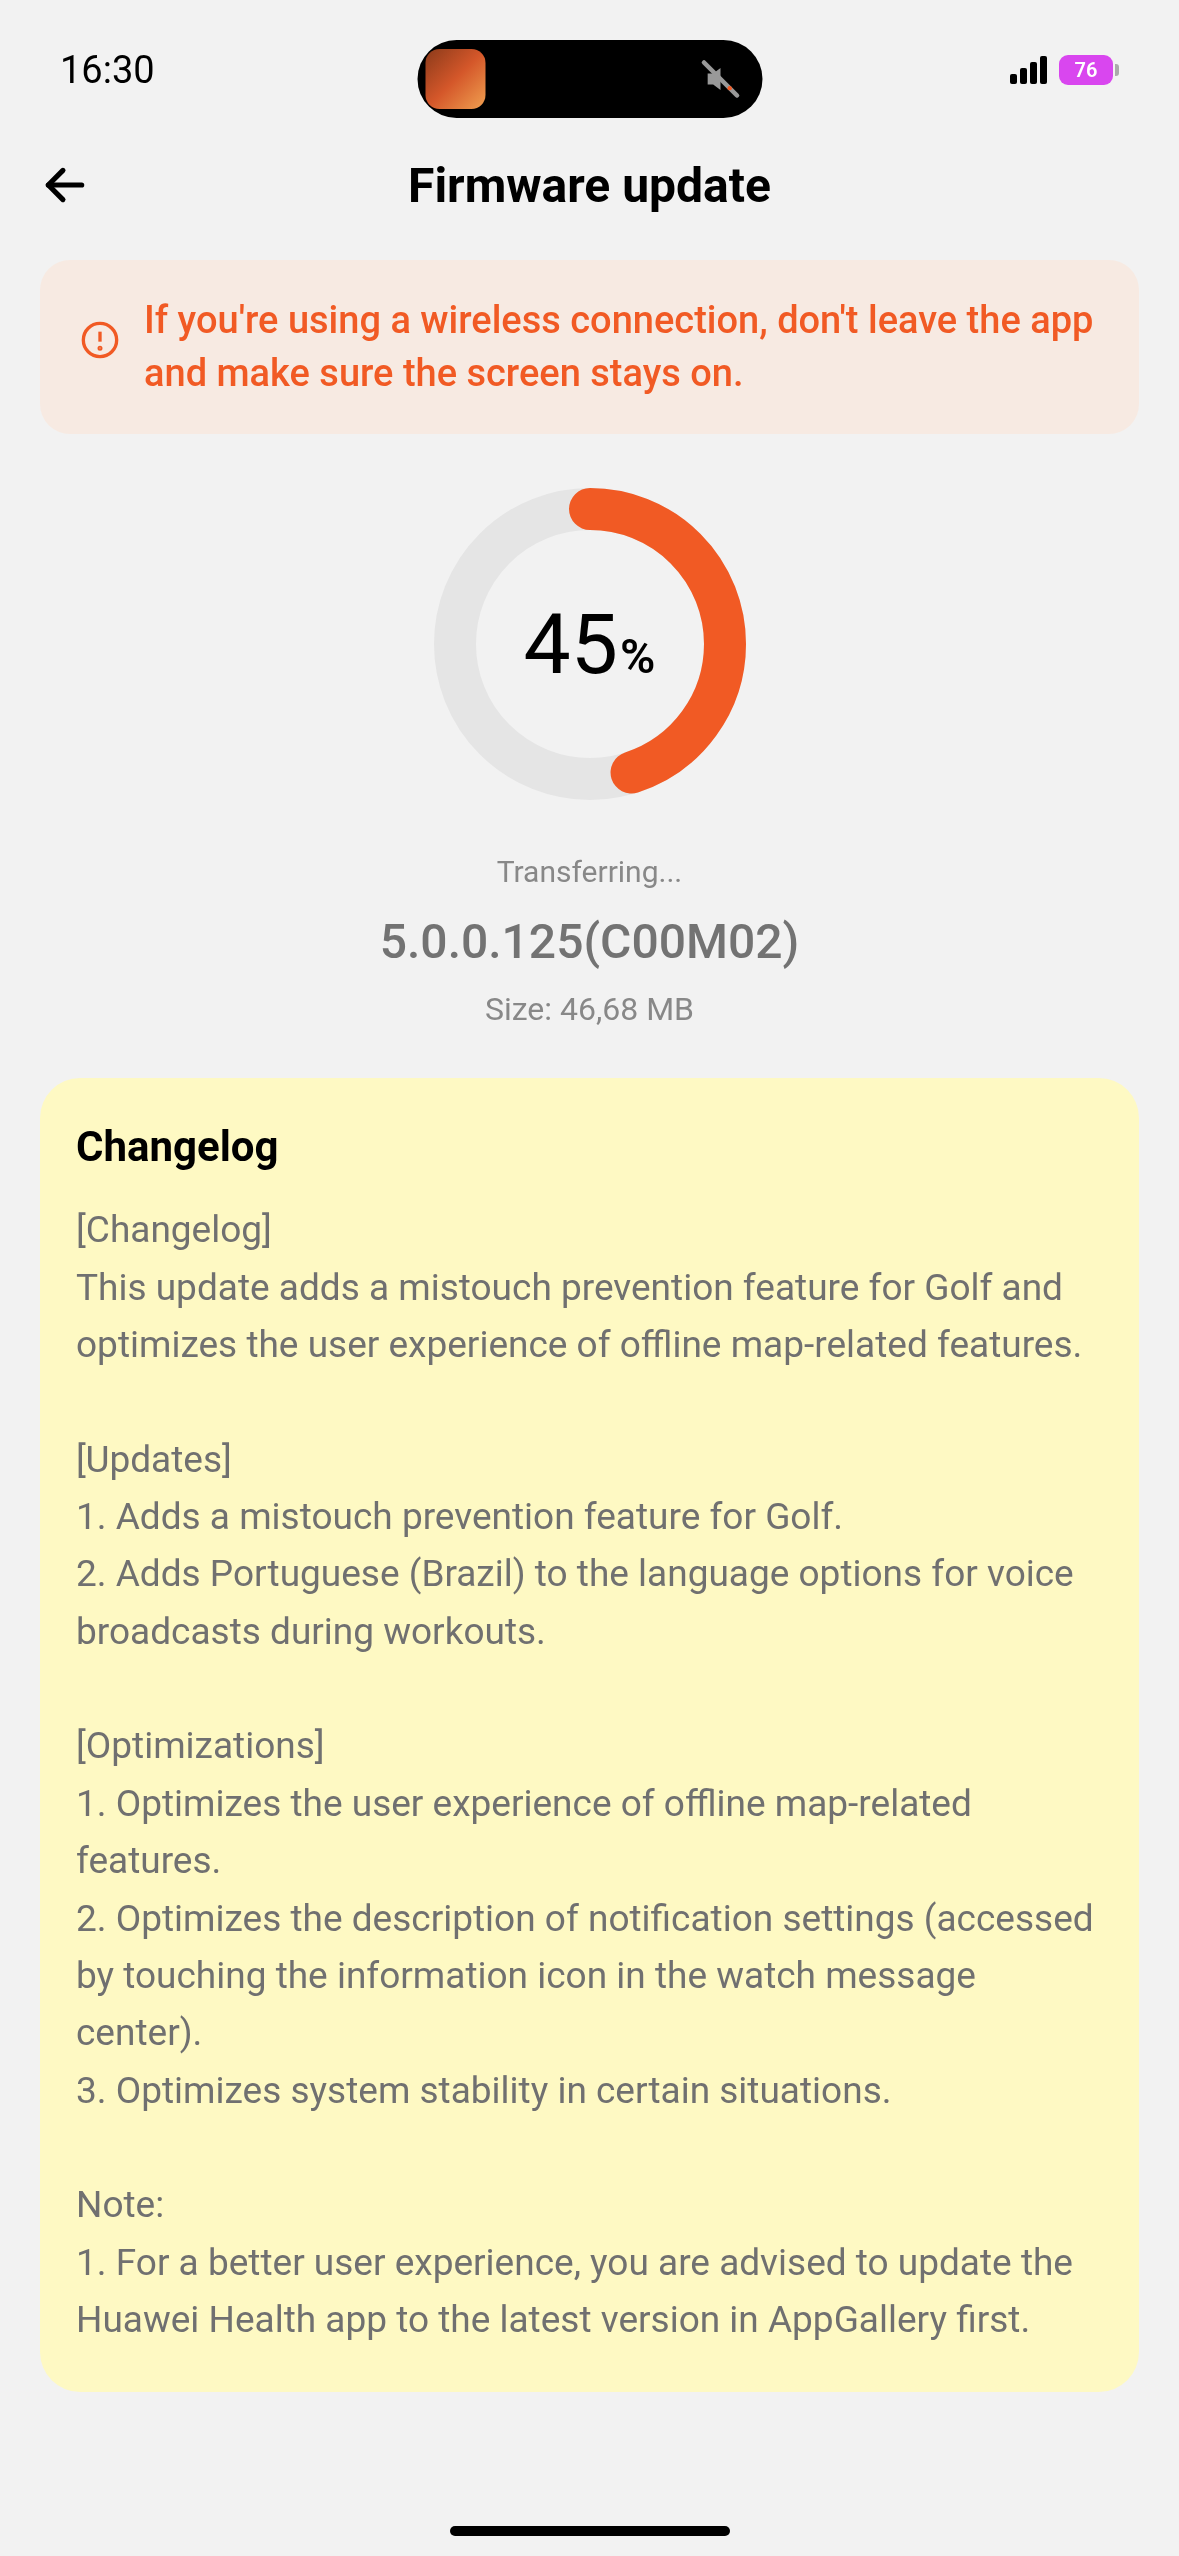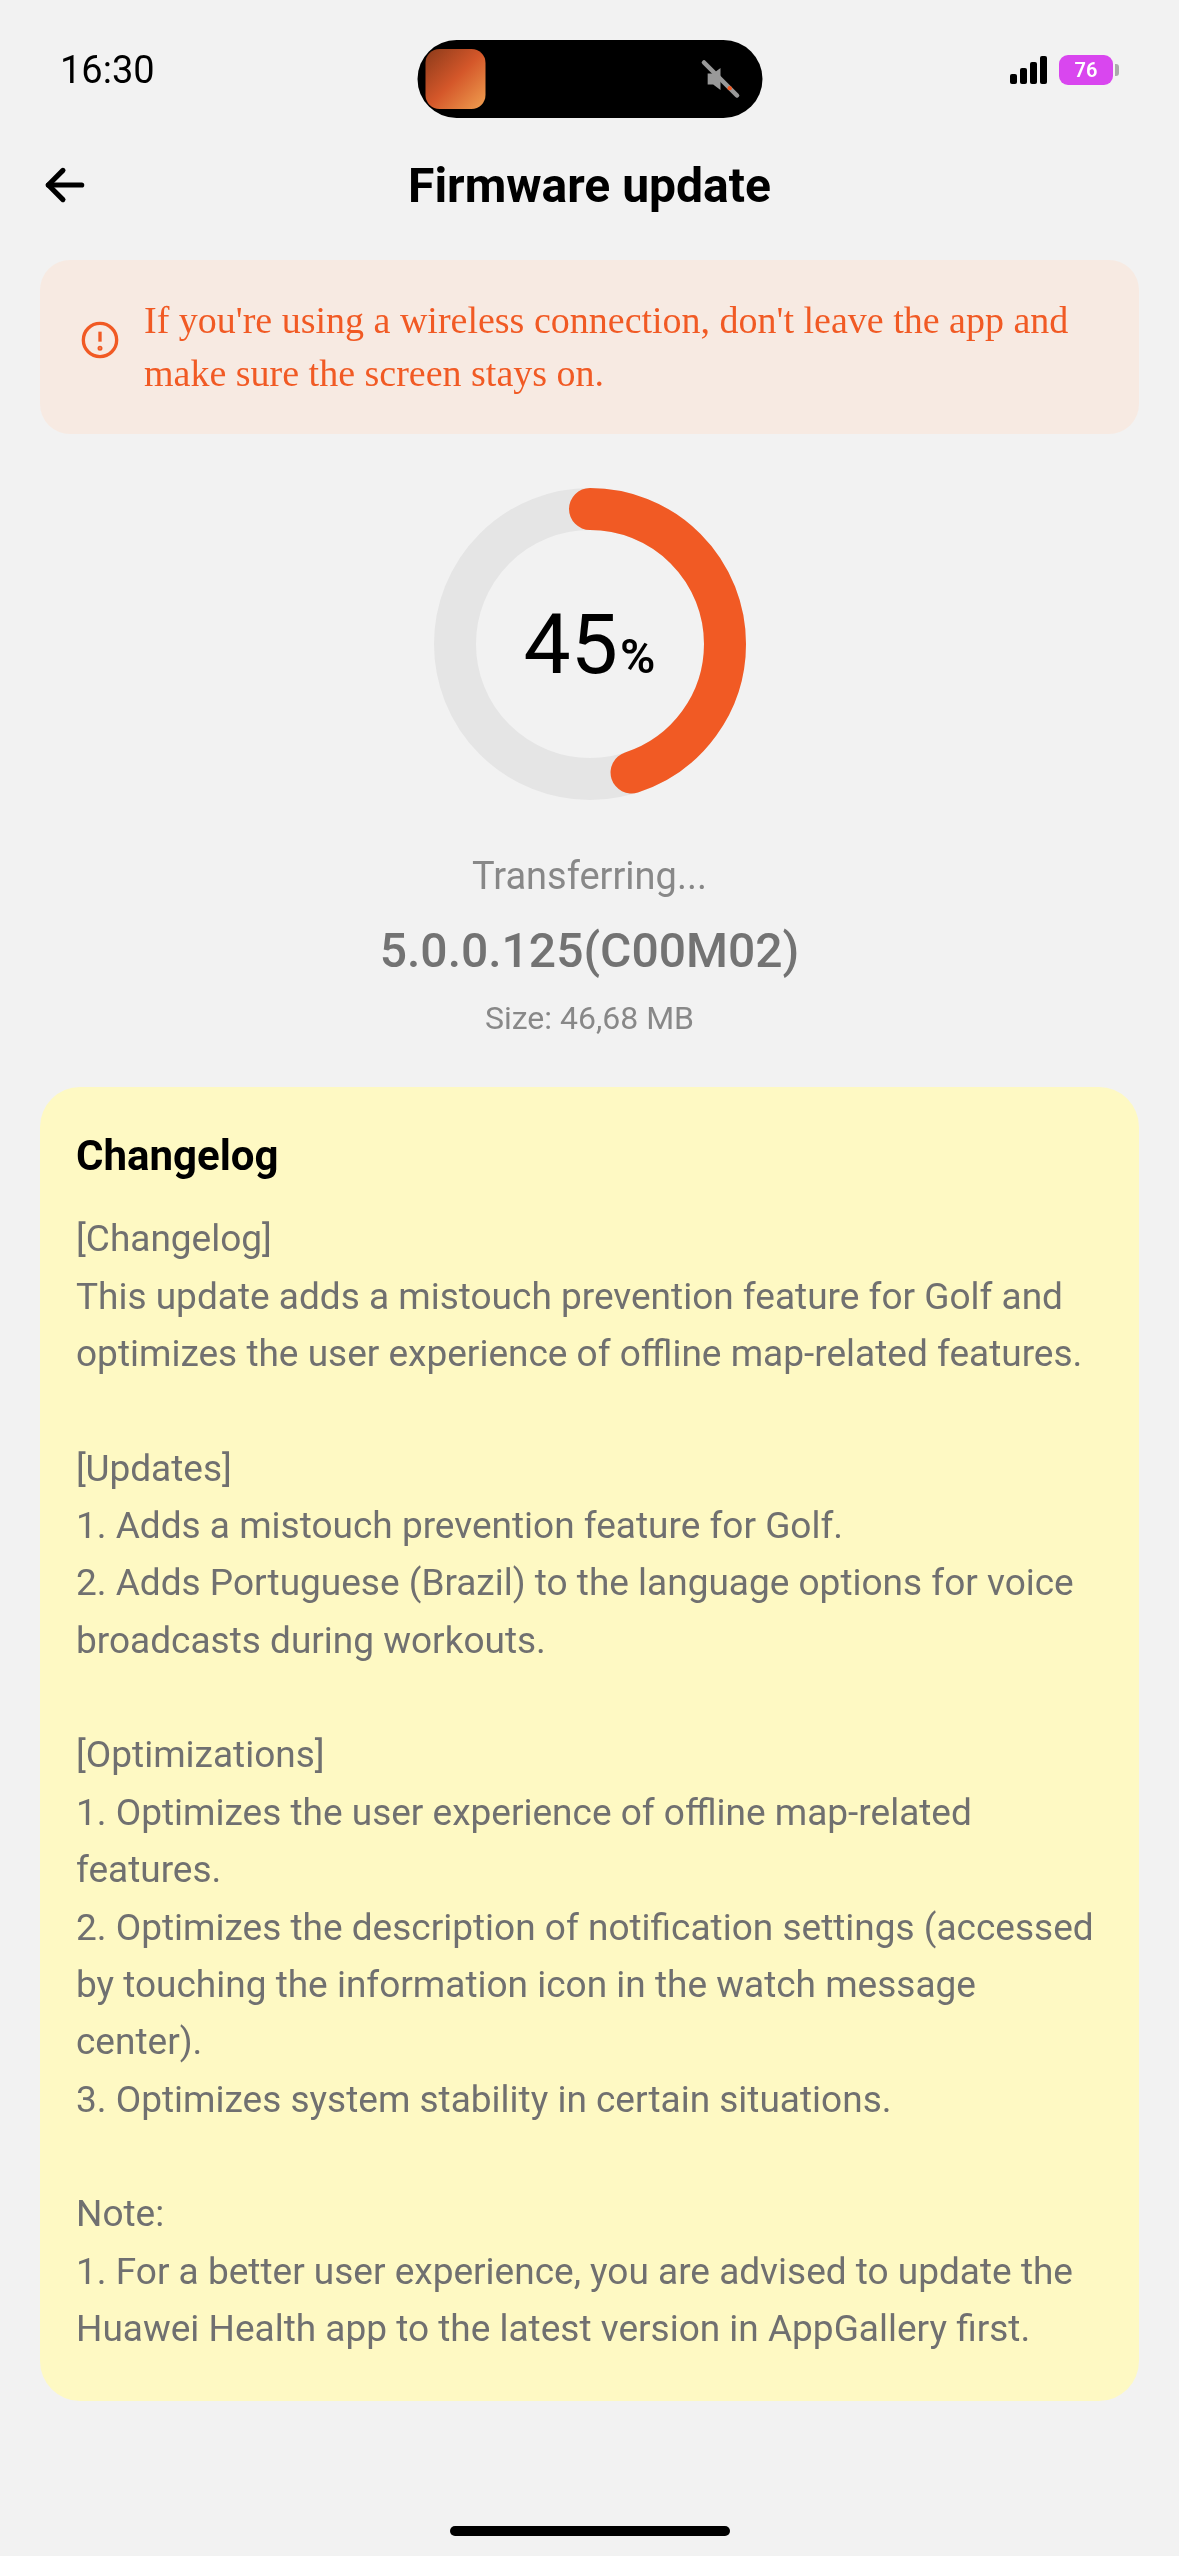--- a/index.html
+++ b/index.html
@@ -122,21 +122,20 @@
     
     
     .warning-banner {
       margin: 20px 40px 30px 40px;
       background: #f7eae2;
       border-radius: 30px;
       padding: 34px 40px;
       display: flex;
       gap: 24px;
       align-items: flex-start;
-      font-family: Liberation Serif, serif;
     }
     .warning-icon {
       width: 40px;
       height: 40px;
       flex-shrink: 0;
       margin-top: 26px;
     }
     .warning-text {
       font-size: 38px;
       color: #f15a24;
@@ -182,21 +181,21 @@
       font-weight: 400;
       color: #000;
     }
     .progress-percent {
       font-size: 48px;
       font-weight: 600;
       color: #000;
       margin-left: 2px;
     }
     .transfer-status {
-      font-size: 38px;
+      font-size: 30px;
       color: #888;
       margin-bottom: 24px;
     }
     .version-text {
       font-size: 48px;
       font-weight: 500;
       color: #737373;
       margin-bottom: 20px;
     }
     .size-text {

